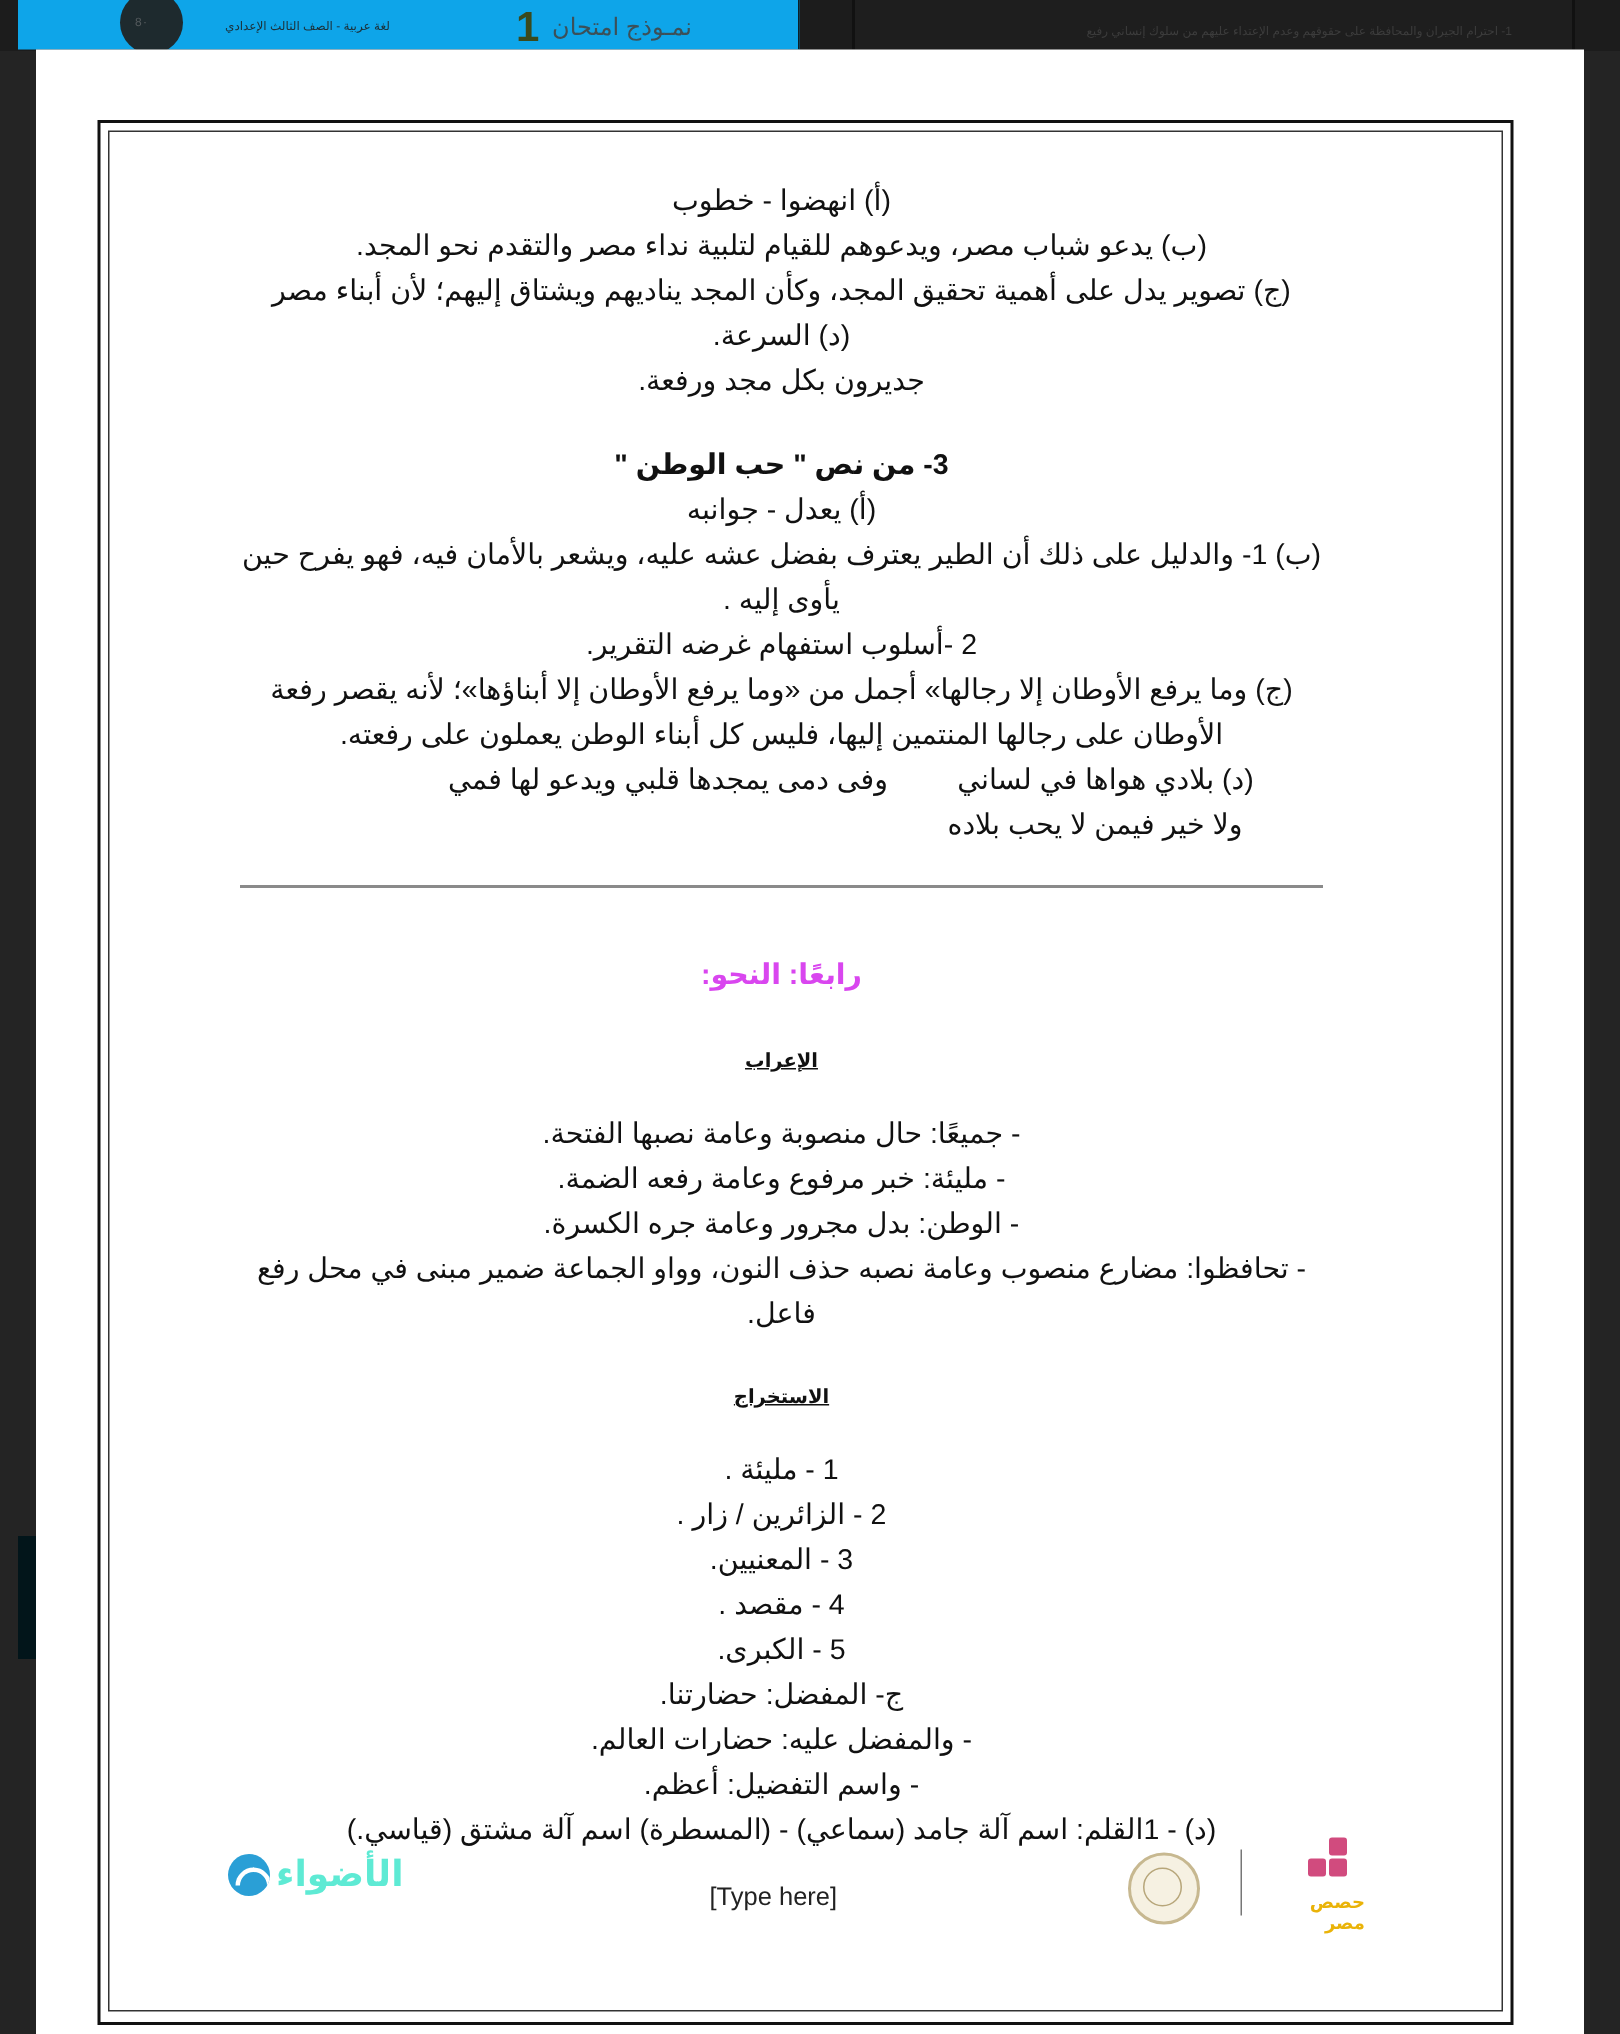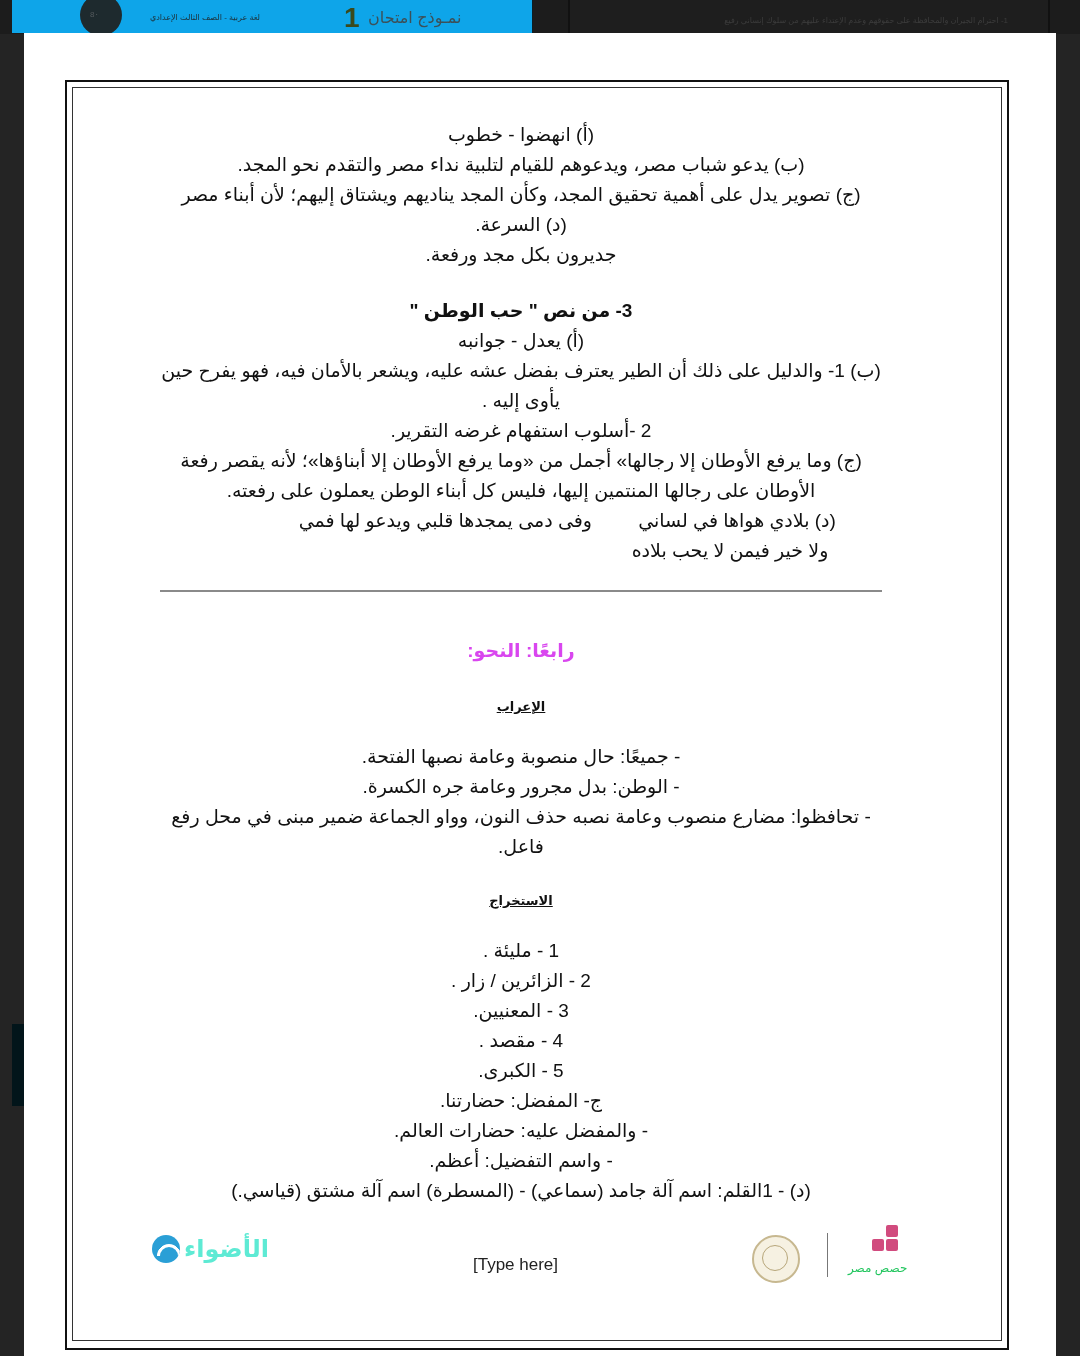--- a/index.html
+++ b/index.html
@@ -98,21 +98,21 @@
   .logo-adwaa .word {
     font-weight:bold; font-size:24px; color:#5eead4; letter-spacing:-1px;
   }
   .logo-hessas {
     position:absolute; right:0; top:0; width:68px; height:58px;
   }
   .logo-hessas .sq {
     position:absolute; width:12px; height:12px; background:#d14b7e; border-radius:2px;
   }
   .logo-hessas .text {
-    position:absolute; left:6px; top:36px; font-size:12px; color:#22c55e; direction:rtl; font-weight:normal;
+    position:absolute; left:6px; top:36px; font-size:12px; color:#eab308; direction:rtl; font-weight:bold;
   }
   .logo-sep {
     position:absolute; right:82px; top:8px; width:1px; height:44px; background:#777;
   }
   .logo-seal {
     position:absolute; right:110px; top:10px; width:44px; height:44px; border-radius:50%;
     border:2px solid #c7b890; background:#f6f1e2;
   }
   .logo-seal::after {
     content:""; position:absolute; left:8px; top:8px; width:24px; height:24px; border-radius:50%;
@@ -170,20 +170,21 @@
   </div>
 
   <div class="hr"></div>
 
   <div class="red-heading">رابعًا: النحو:</div>
 
   <div style="margin-top:26px;">
     <div class="sub-heading">الإعراب</div>
     <div style="margin-top:20px;">
       <div class="line">- جميعًا: حال منصوبة وعامة نصبها الفتحة.</div>
+      <div class="line">- مليئة: خبر مرفوع وعامة رفعه الضمة.</div>
       <div class="line">- الوطن: بدل مجرور وعامة جره الكسرة.</div>
       <div class="line">- تحافظوا: مضارع منصوب وعامة نصبه حذف النون، وواو الجماعة ضمير مبنى في محل رفع</div>
       <div class="line">فاعل.</div>
     </div>
   </div>
 
   <div style="margin-top:24px;">
     <div class="sub-heading">الاستخراج</div>
     <div style="margin-top:20px;">
       <div class="line"> 1 - مليئة .</div>

